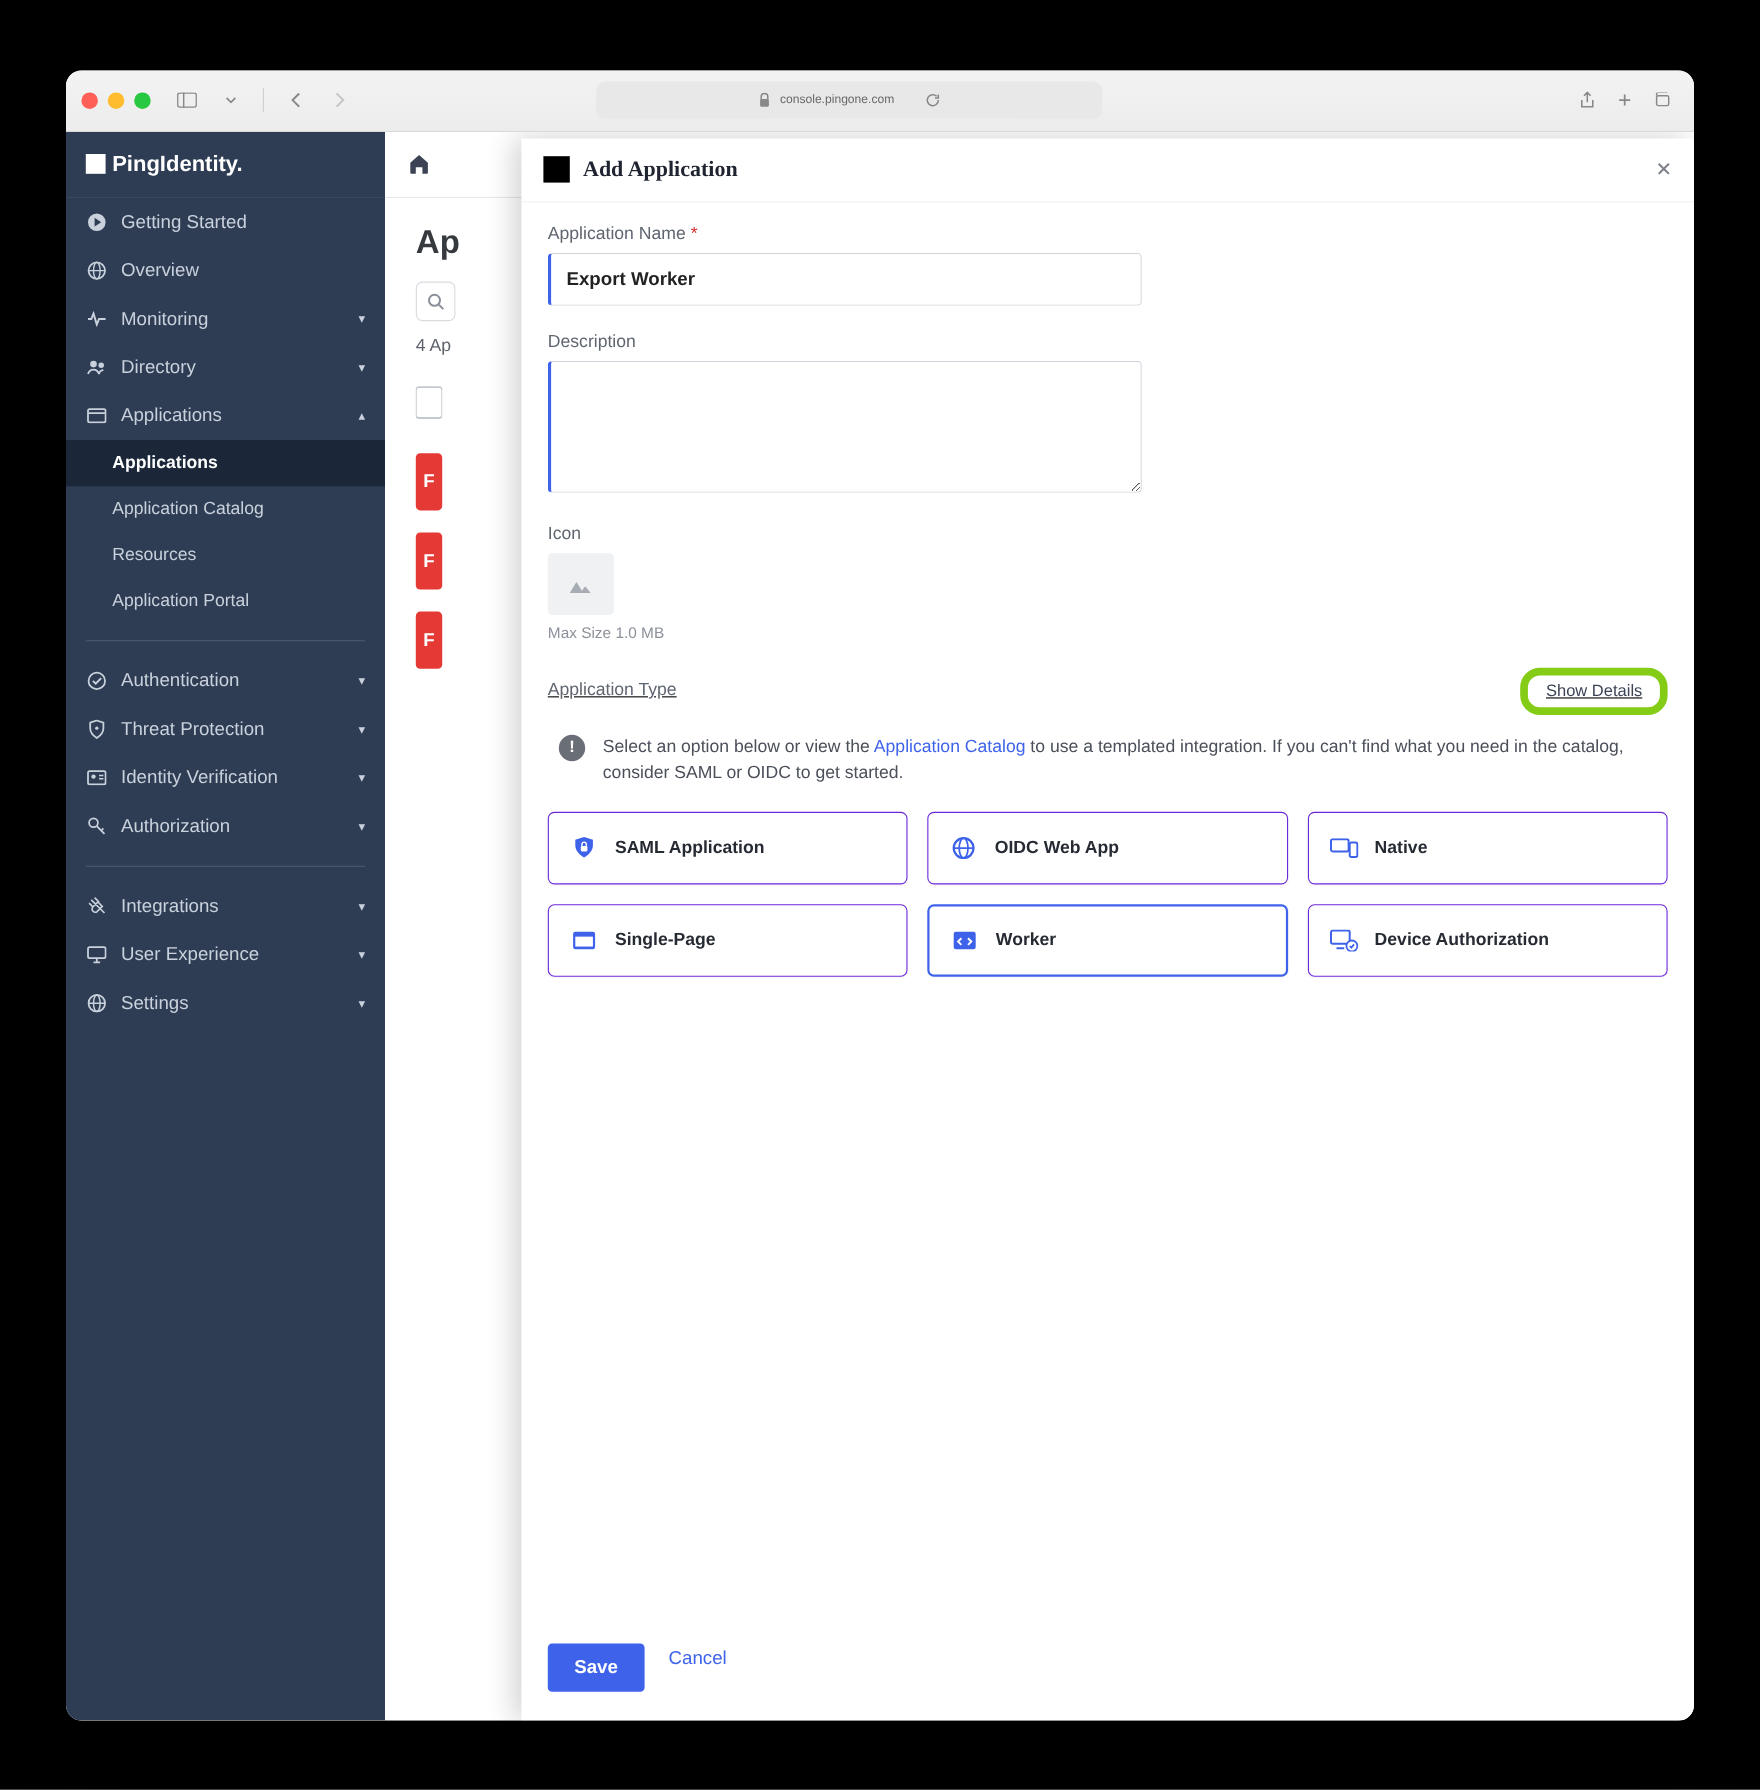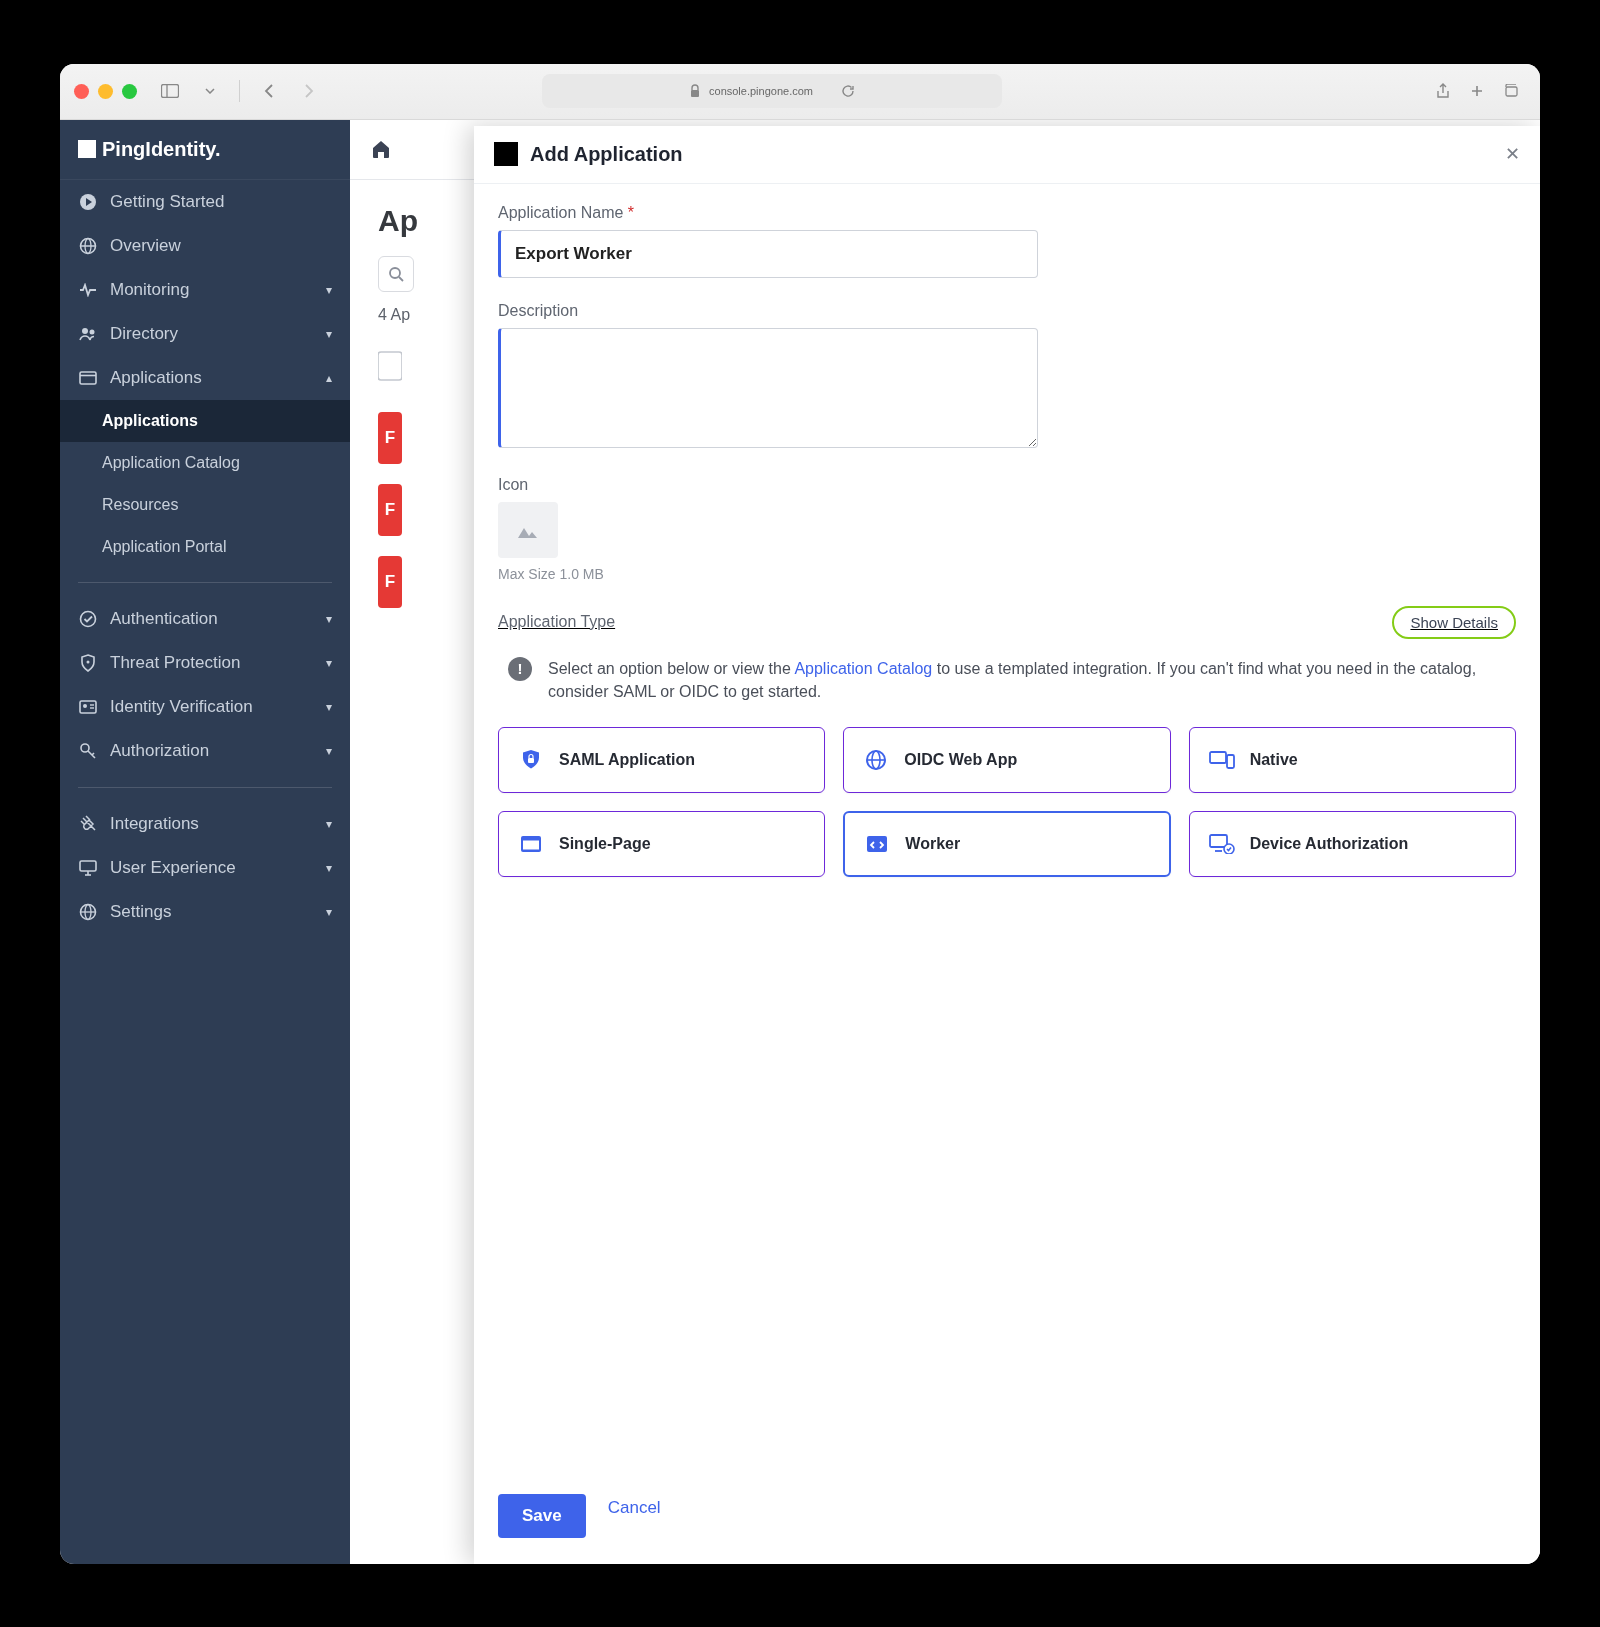--- a/index.html
+++ b/index.html
@@ -31,34 +31,34 @@
 .topbar .help::after{content:"";position:absolute;top:-2px;right:-3px;width:10px;height:10px;background:#ec1e79;border-radius:50%;border:2px solid #fff;}
 .topbar .vline{width:1px;height:26px;background:#e4e6ea;}
 .content{padding:24px 28px;font-size:17px;color:#36393e;}
 .content h1{font-size:30px;font-weight:700;}
 .searchrow{margin-top:18px;}
 .searchrow .sicon{width:36px;height:36px;border:1px solid #d9dbe0;border-radius:6px;display:flex;align-items:center;justify-content:center;color:#898e99;}
 .countrow{margin-top:14px;color:#5d626b;font-size:16px;}
 .cards{margin-top:16px;display:flex;flex-direction:column;gap:20px;}
 .cardstub{width:24px;height:52px;background:#e53935;border-radius:4px;color:#fff;display:flex;align-items:center;justify-content:center;font-weight:700;}
 .panel{position:absolute;top:6px;right:0;bottom:0;width:1066px;background:#fff;box-shadow:-6px 0 26px rgba(0,0,0,0.18);display:flex;flex-direction:column;border-radius:0 0 14px 0;overflow:hidden;}
-.panel .phead{height:58px;display:flex;align-items:center;padding:0 20px;gap:12px;border-bottom:1px solid #edf0f3;}
+.panel .phead{height:58px;display:flex;align-items:center;padding:0 20px;gap:12px;border-bottom:1px solid #edf0f3;font-family:Liberation Serif, serif;}
 .panel .phead .sq{width:24px;height:24px;background:#000;}
 .panel .phead h2{font-size:20px;font-weight:700;color:#1f2430;}
 .panel .phead .close{margin-left:auto;color:#7a7f88;cursor:pointer;font-size:18px;}
 .pbody{flex:1;overflow:auto;padding:20px 24px;}
 .flabel{font-size:16px;color:#5f6570;margin-bottom:8px;}
 .req{color:#d12b2b;}
 .finput{width:540px;height:48px;border:1px solid #cfd3da;border-left:3px solid #3e63ea;border-radius:4px;padding:0 14px;font-size:17px;font-weight:600;color:#222;}
 .ftext{width:540px;height:120px;border:1px solid #cfd3da;border-left:3px solid #3e63ea;border-radius:4px;padding:10px 14px;font-size:16px;resize:both;}
 .fgroup{margin-bottom:24px;}
 .iconbox{width:60px;height:56px;background:#f0f1f3;border-radius:4px;display:flex;align-items:center;justify-content:center;color:#a7acb5;}
 .hint{font-size:14px;color:#8c919a;margin-top:8px;}
 .sectionrow{display:flex;align-items:center;margin-top:6px;text-decoration:underline;}
-.showbtn{margin-left:auto;border:2px solid #84cc16;border-radius:18px;padding:6px 16px;font-size:15px;color:#3b4354;background:#fff;cursor:pointer;}
+.showbtn{margin-left:auto;border:7px solid #84cc16;border-radius:18px;padding:6px 16px;font-size:15px;color:#3b4354;background:#fff;cursor:pointer;}
 .infobar{display:flex;gap:16px;align-items:flex-start;background:transparent;padding:18px 10px 10px;}
 .infobar .iicon{width:24px;height:24px;border-radius:50%;background:#6a6e76;color:#fff;display:flex;align-items:center;justify-content:center;font-weight:700;font-size:15px;flex-shrink:0;}
 .infobar p{font-size:16px;color:#4a4f59;line-height:1.45;}
 .infobar a{color:#3e63ea;text-decoration:none;}
 .typesgrid{display:grid;grid-template-columns:repeat(3,1fr);gap:18px;margin-top:14px;}
 .typecard{height:66px;border:1px solid #6d28d9;border-radius:6px;box-shadow:0 1px 2px rgba(0,0,0,0.04);display:flex;align-items:center;gap:14px;padding:0 18px;cursor:pointer;font-weight:600;color:#262a33;font-size:16px;}
 .typecard.selected{border:2px solid #3e63ea;}
 .ticon{width:28px;height:28px;display:flex;align-items:center;justify-content:center;border-radius:4px;}
 .pfoot{padding:16px 24px 26px;display:flex;gap:22px;align-items:center;}
 .savebtn{background:#3e63ea;color:#fff;border:none;border-radius:4px;padding:12px 24px;font-size:17px;font-weight:600;cursor:pointer;margin-top:15px;}

